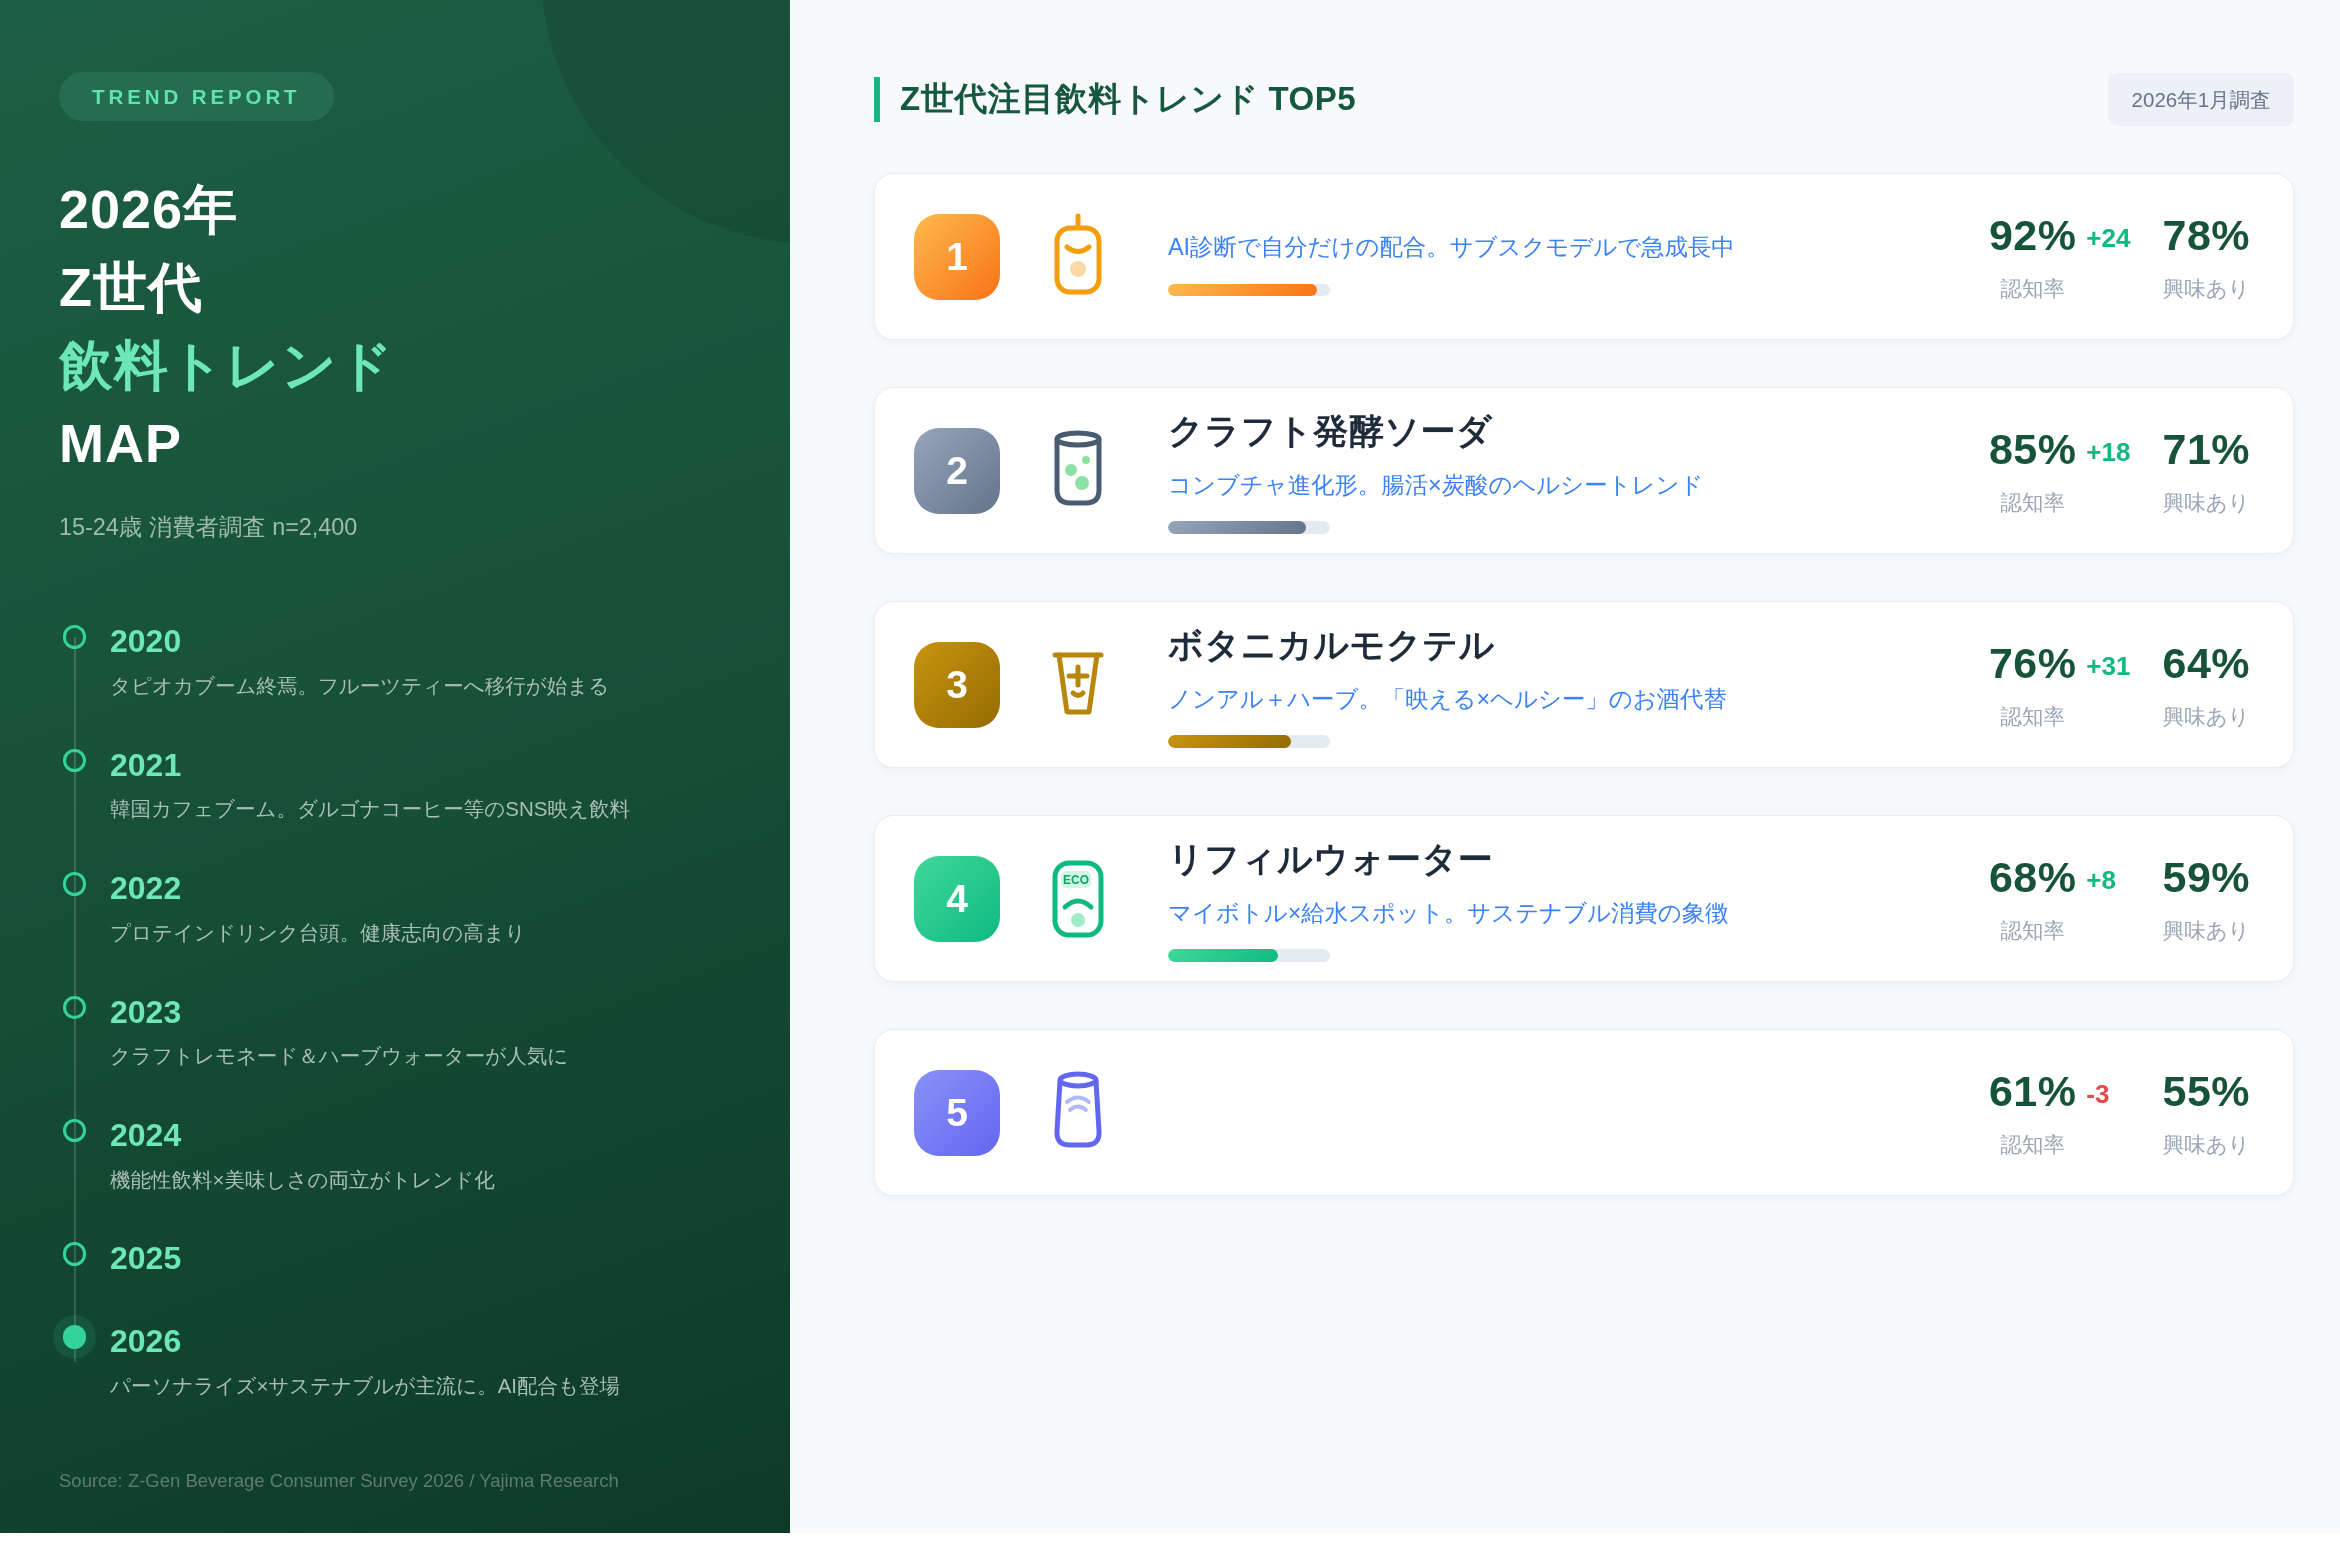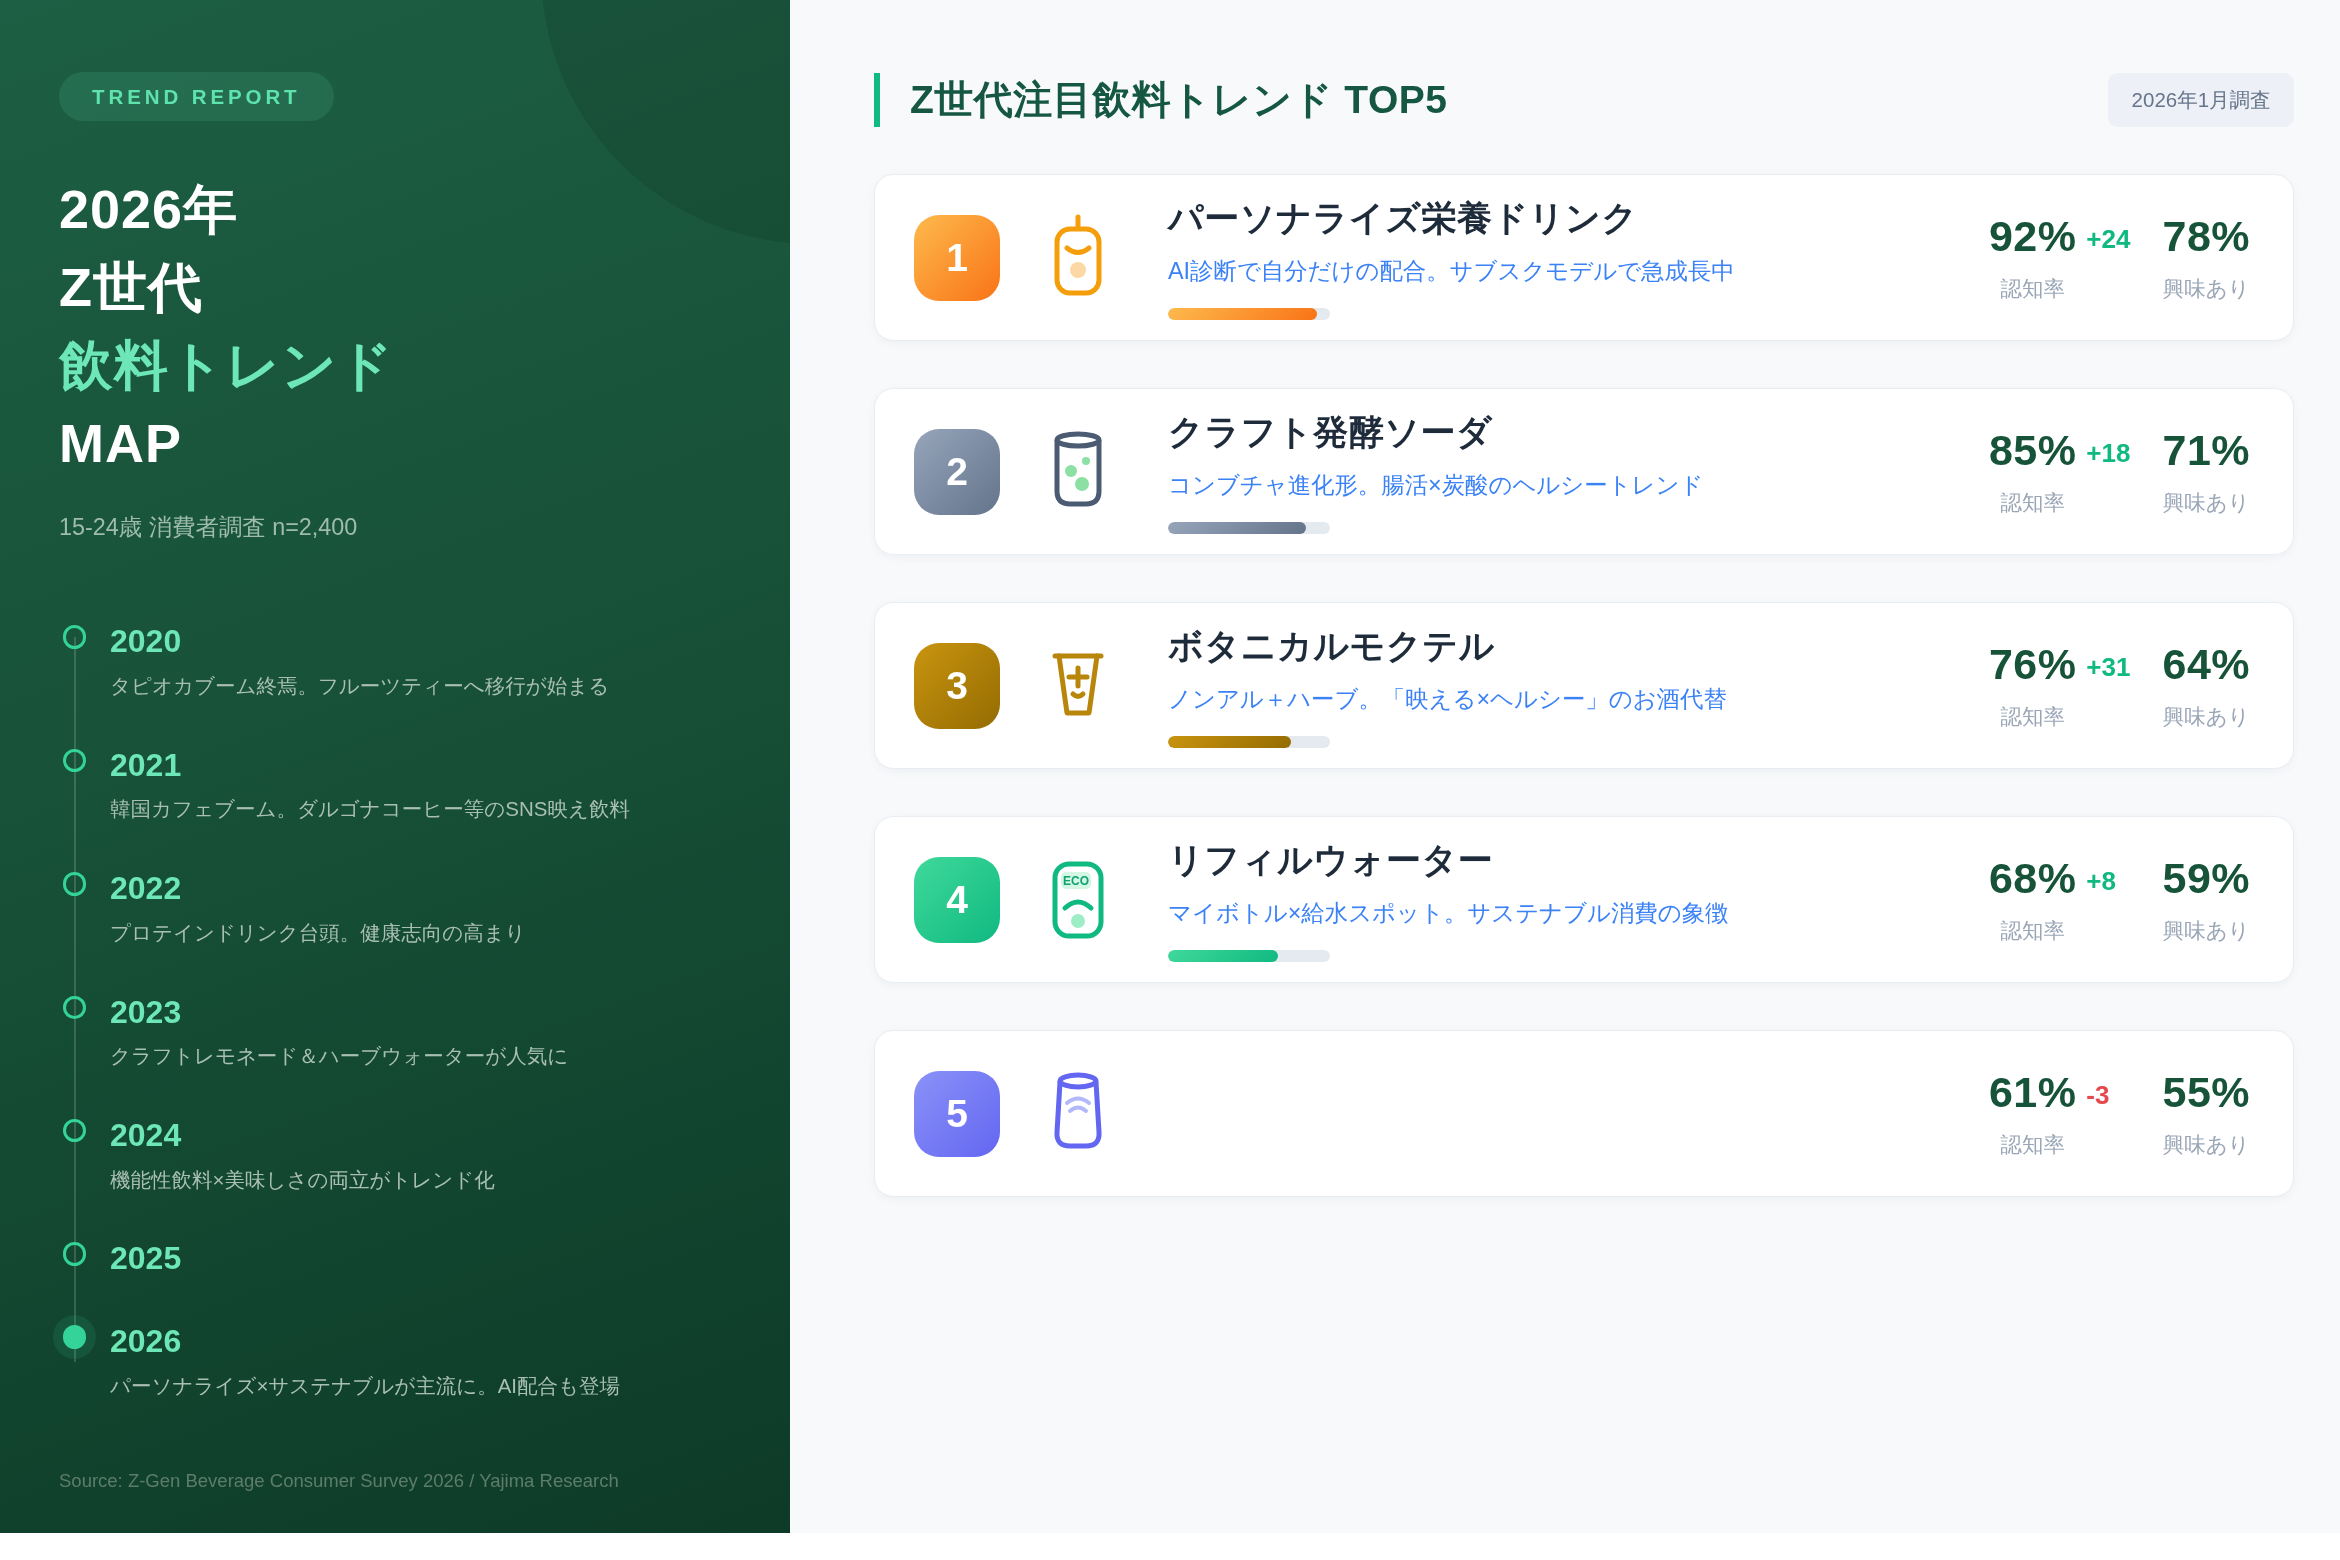--- a/index.html
+++ b/index.html
@@ -29,22 +29,22 @@
     border:3.9px solid #34d399; background:transparent; }
   .t-item.current .t-dot { background:#34d399;
     box-shadow:0 0 0 9.8px rgba(52,211,153,0.12); }
   .t-year { color:#6ee7b7; font-size:32px; font-weight:bold; }
   .t-desc { margin-top:10.7px; color:#a9bfb4; font-size:20.5px; line-height:1.45; }
   .side-source { position:absolute; left:59px; bottom:68px; color:#5d7c6c; font-size:18.5px; }
 
   
   .main { flex:1; padding:73px 47px 0 84px; }
   .main-header { display:flex; align-items:center; justify-content:space-between; }
-  .main-heading { border-left:6.8px solid #10b981; padding-left:30px; color:#155741;
-    font-size:39px; font-weight:800; letter-spacing:0.5px; }
+  .main-heading { border-left:6.8px solid #10b981; padding-left:20px; color:#155741;
+    font-size:33px; font-weight:800; letter-spacing:0.5px; }
   .survey-badge { background:#edf0f6; color:#66758a; font-size:20.5px; padding:12.7px 23.4px;
     border-radius:9.8px; }
 
   .cards { margin-top:47px; display:flex; flex-direction:column; gap:47px; }
   .card { display:flex; align-items:center; height:167px; background:#ffffff;
     border:1px solid #e9edf2; border-radius:19.5px; padding:0 39px;
     box-shadow:0 2.9px 9.8px rgba(20,50,40,0.04); }
   .rank { width:86px; height:86px; flex:0 0 86px; border-radius:25px; display:flex;
     align-items:center; justify-content:center; color:#ffffff; font-size:39px; font-weight:bold; }
   .icon-box { margin-left:47px; width:62px; flex:0 0 62px; display:flex; align-items:center;
@@ -141,21 +141,20 @@
     <div class="rank" style="background: linear-gradient(135deg, rgb(253, 186, 77), rgb(249, 115, 22));">1</div>
     <div class="icon-box">
             <svg width="60" height="90" viewBox="0 0 60 90" fill="none" stroke="#f59e0b" stroke-width="5" stroke-linecap="round" stroke-linejoin="round">
               <line x1="30" y1="4" x2="30" y2="15"></line>
               <rect x="9" y="16" width="42" height="64" rx="13"></rect>
               <path d="M19 35 Q30 44 41 35"></path>
               <circle cx="30" cy="57" r="8" fill="#fcd9a4" stroke="none"></circle>
             </svg>
           </div>
     <div class="card-content">
-      <h3 class="card-title">パーソナライズ栄養ドリンク</h3>
       <p class="card-desc">AI診断で自分だけの配合。サブスクモデルで急成長中</p>
       <div class="bar-track">
         <div class="bar-fill" style="width: 92%; background: linear-gradient(135deg, rgb(253, 186, 77), rgb(249, 115, 22));"></div>
       </div>
     </div>
     <div class="stats">
       <div class="stat stat-awareness">
         <div class="v-row">
           <span class="stat-value">92%</span>
           <span class="stat-delta up">+24</span>

